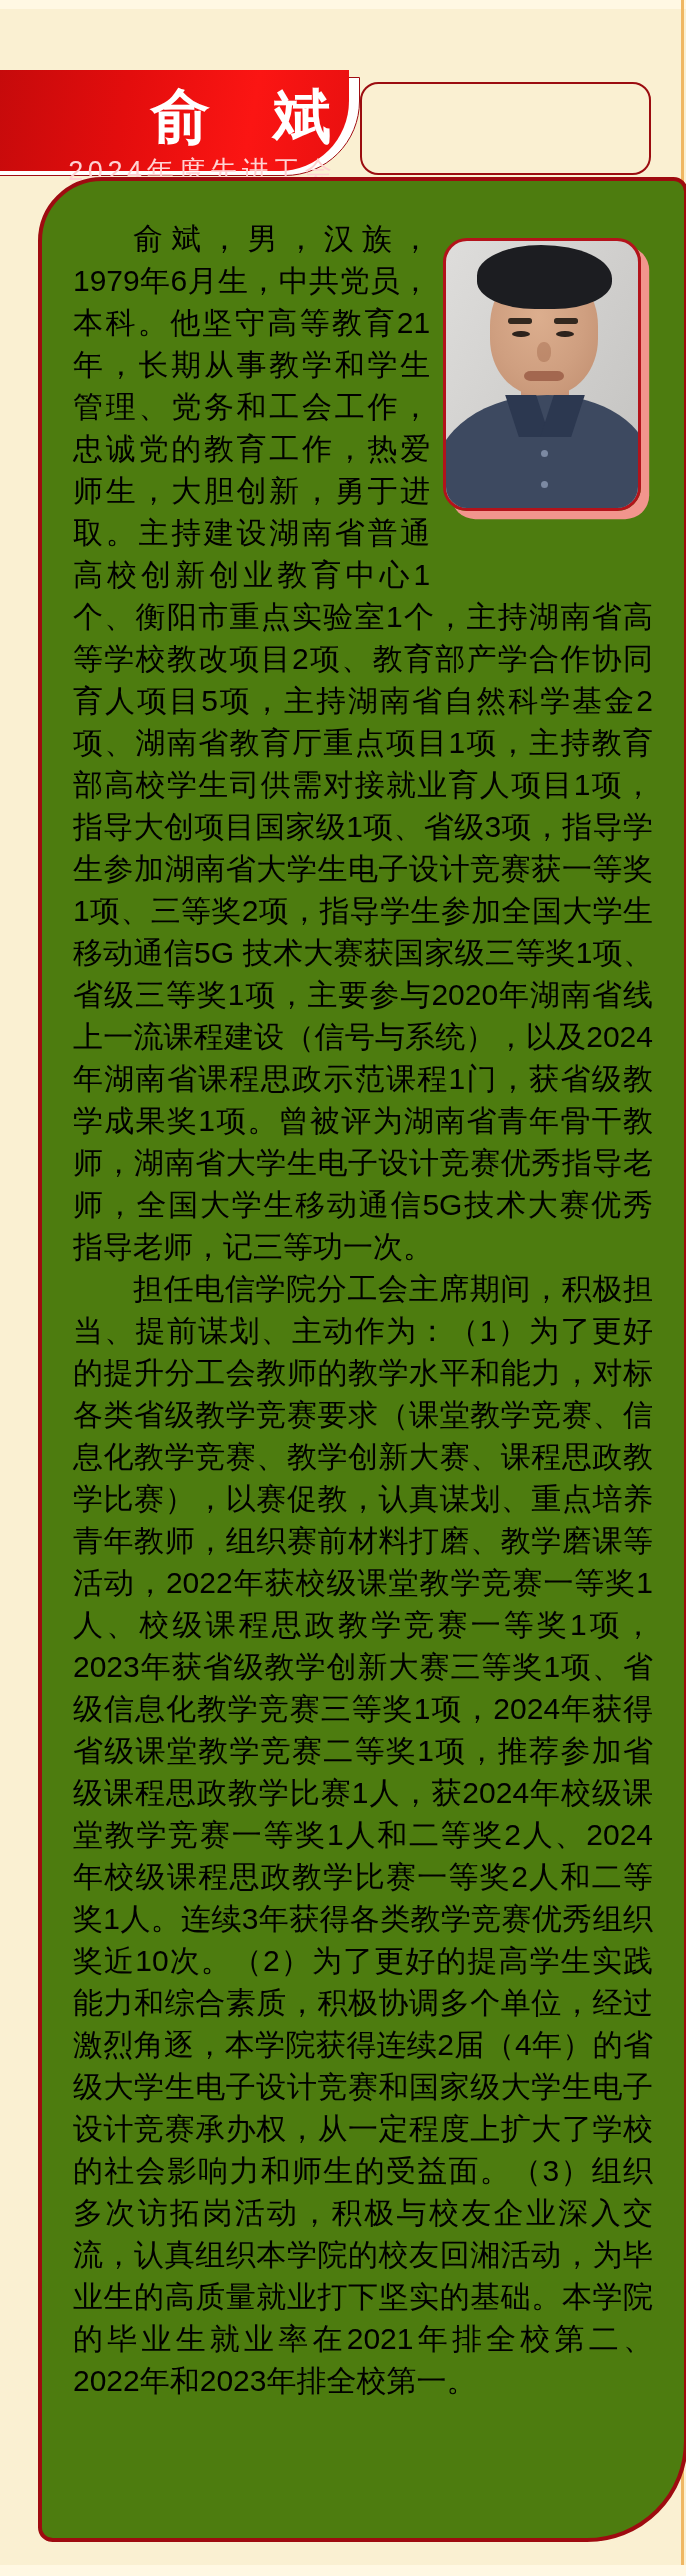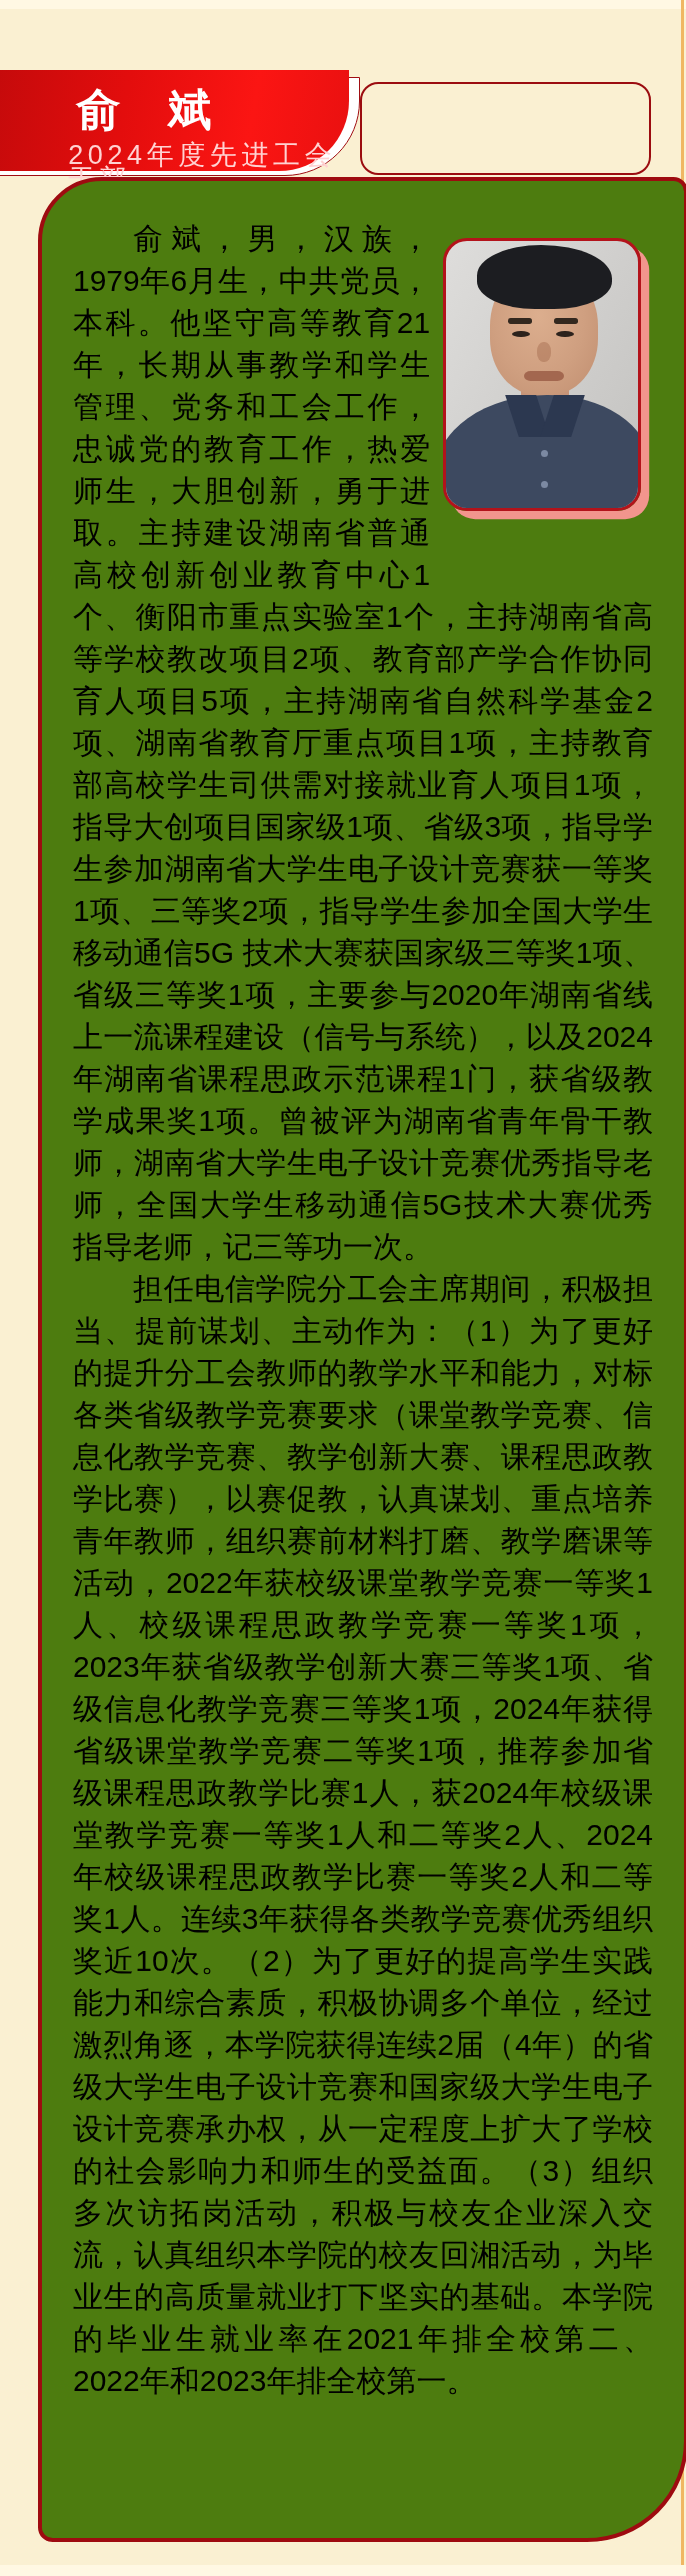--- a/index.html
+++ b/index.html
@@ -22,22 +22,23 @@
     position:absolute;left:-12.8px;top:77px;width:373px;height:99px;
     background:#FFFFFF;border:1.8px solid #A00D12;border-radius:0 0 75px 0;box-sizing:border-box;
   }
   .banner{
     position:absolute;left:-12.8px;top:70px;width:362px;height:101px;
     background:linear-gradient(100deg,#c30a0b 0%,#e30d0d 38%,#fb1513 72%,#e91010 100%);
     border-radius:0 0 70px 0;box-sizing:border-box;
     padding:5.5px 0 0 81px;
   }
   .banner h1{
-    margin:8px;font-size:44px;line-height:51px;font-weight:700;color:#FFFFFF;
+    margin:16px;font-size:59px;line-height:51px;font-weight:700;color:#FFFFFF;
     letter-spacing:1.8px;
+    text-align:right;
   }
   .banner .subtitle{
     margin:7.3px 0 0 0;font-size:27px;line-height:24px;color:#FFD2D2;letter-spacing:4.6px;font-weight:400;
   }
 
   
   .card{
     position:absolute;left:38px;top:177px;width:650px;height:2365px;
     background:#4d7c0f;border:4.6px solid #9E0B10;
     border-radius:64px 14.6px 101px 14.6px;

